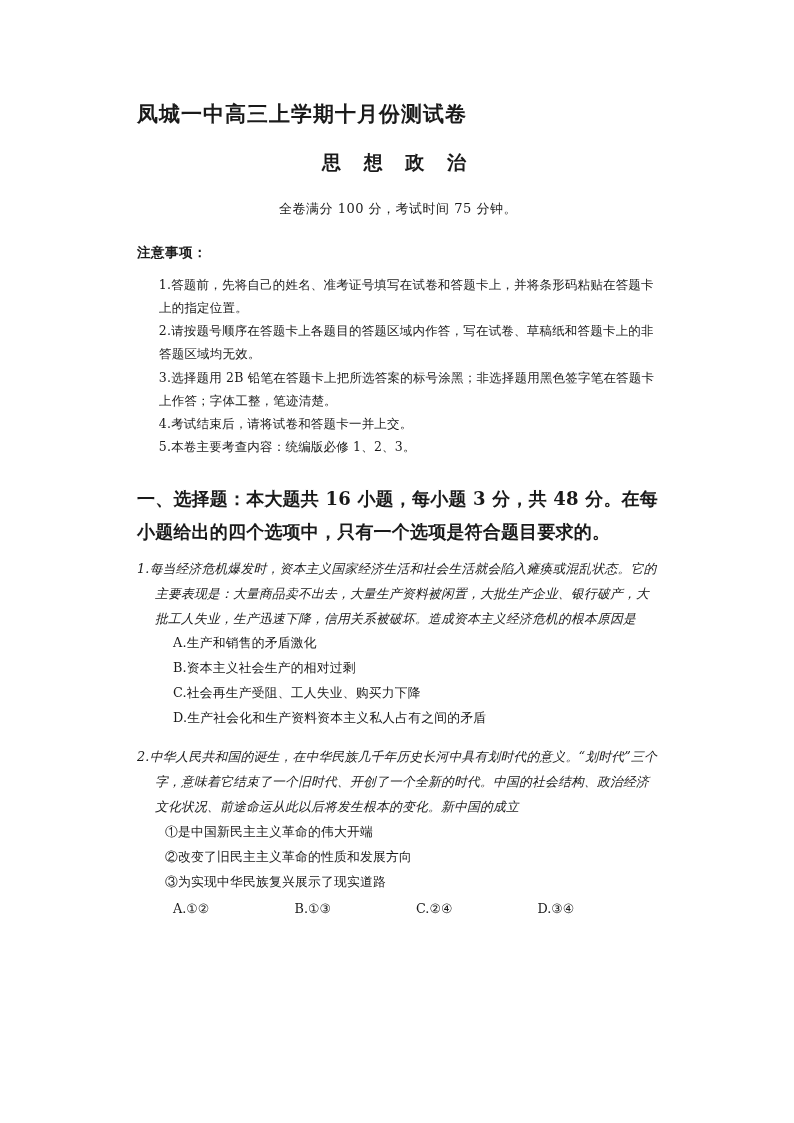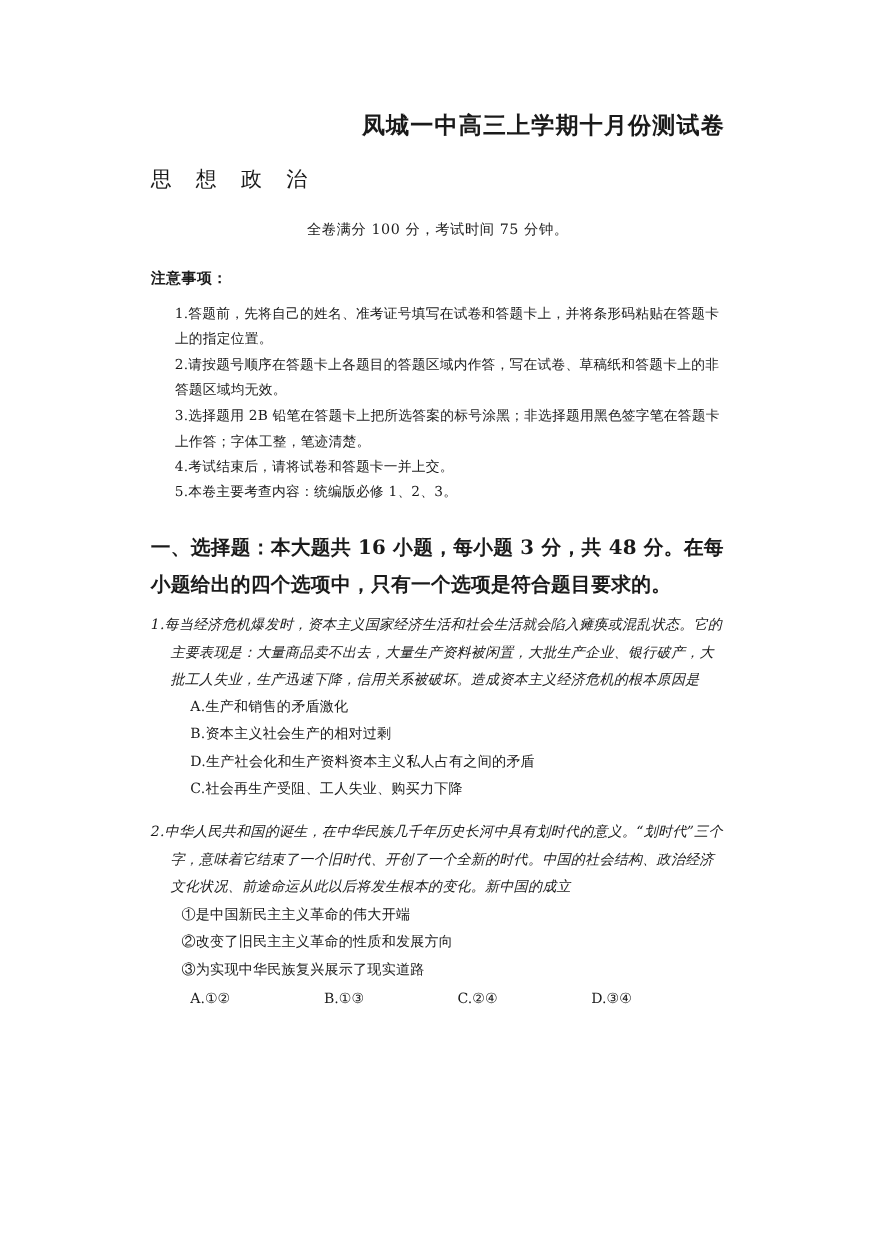--- a/index.html
+++ b/index.html
@@ -23,30 +23,31 @@
     padding: 0;
     box-sizing: border-box;
   }
   .content {
     position: absolute;
     left: 137px;
     top: 100px;
     width: 522px;
   }
   .title-main {
-    text-align: right;
+    text-align: left;
     font-size: 21px;
     font-weight: bold;
     letter-spacing: 1px;
     margin: 0 0 22px 0;
     font-family: "DejaVu Serif", "Liberation Serif", serif;
   }
   .title-sub {
+    text-align: center;
     font-size: 19px;
-    font-weight: normal;
+    font-weight: bold;
     letter-spacing: 8px;
     margin: 0 0 24px 0;
   }
   .exam-info {
     text-align: center;
     font-size: 13px;
     margin: 0 0 26px 0;
     letter-spacing: 0.5px;
   }
   .notice-head {
@@ -129,22 +130,22 @@
       <li>4.考试结束后，请将试卷和答题卡一并上交。</li>
       <li>5.本卷主要考查内容：统编版必修 1、2、3。</li>
     </ul>
 
     <div class="section-head">一、选择题：本大题共 16 小题，每小题 3 分，共 48 分。在每小题给出的四个选项中，只有一个选项是符合题目要求的。</div>
 
     <div class="question">
       <div class="q-stem"><span>1.</span><span>每当经济危机爆发时，资本主义国家经济生活和社会生活就会陷入瘫痪或混乱状态。它的主要表现是：大量商品卖不出去，大量生产资料被闲置，大批生产企业、银行破产，大批工人失业，生产迅速下降，信用关系被破坏。造成资本主义经济危机的根本原因是</span></div>
       <div class="opt">A.生产和销售的矛盾激化</div>
       <div class="opt">B.资本主义社会生产的相对过剩</div>
+      <div class="opt">C.社会再生产受阻、工人失业、购买力下降</div>
       <div class="opt">D.生产社会化和生产资料资本主义私人占有之间的矛盾</div>
-      <div class="opt">C.社会再生产受阻、工人失业、购买力下降</div>
     </div>
 
     <div class="spacer-q"></div>
 
     <div class="question">
       <div class="q-stem"><span>2.</span><span>中华人民共和国的诞生，在中华民族几千年历史长河中具有划时代的意义。“划时代”三个字，意味着它结束了一个旧时代、开创了一个全新的时代。中国的社会结构、政治经济文化状况、前途命运从此以后将发生根本的变化。新中国的成立</span></div>
       <div class="opt-plain">①是中国新民主主义革命的伟大开端</div>
       <div class="opt-plain">②改变了旧民主主义革命的性质和发展方向</div>
       <div class="opt-plain">③为实现中华民族复兴展示了现实道路</div>
       <div class="opt-row">

